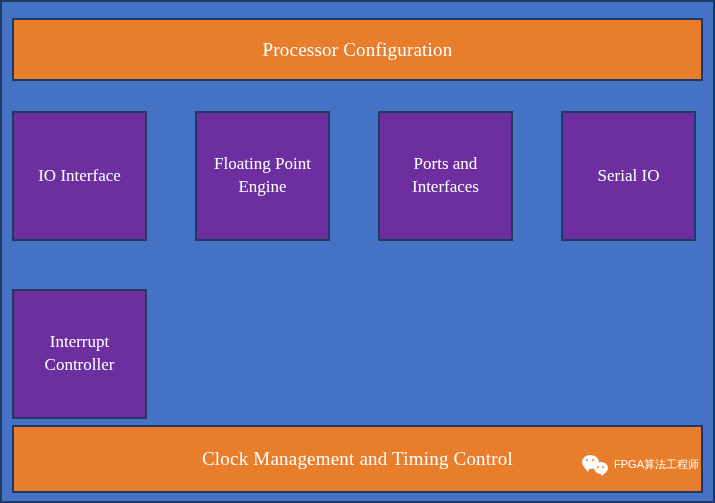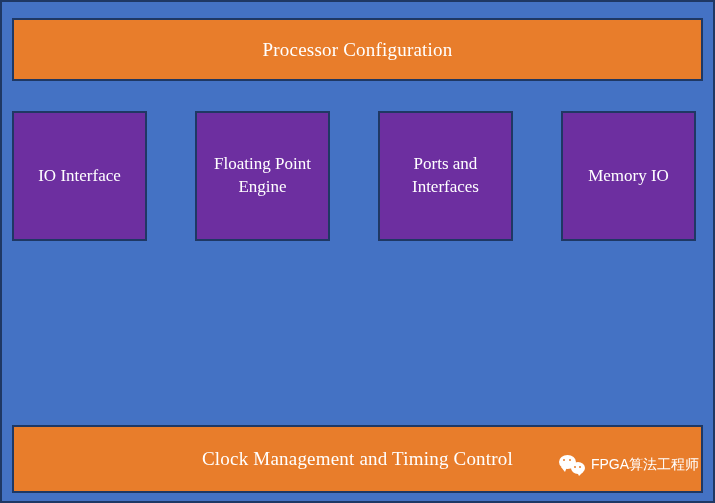--- a/index.html
+++ b/index.html
@@ -72,21 +72,21 @@
   
   #watermark {
     position: absolute;
     right: 14px;
     top: 452px;
     display: flex;
     align-items: center;
     gap: 6px;
     color: #FFFFFF;
     font-family: "Liberation Sans", "DejaVu Sans", sans-serif;
-    font-size: 14px;
+    font-size: 11px;
     line-height: 1;
     pointer-events: auto;
   }
   #wechat-icon {
     width: 26px;
     height: 20px;
     position: relative;
     flex: none;
   }
   #wechat-icon .bub {
@@ -156,21 +156,25 @@
     </div>
     <div class="block">
       <span class="block-label">Floating Point
 Engine</span>
     </div>
     <div class="block">
       <span class="block-label">Ports and
 Interfaces</span>
     </div>
     <div class="block">
-      <span class="block-label">Memory IO</span>
+      <span class="block-label">Serial IO</span>
+    </div>
+    <div class="block">
+      <span class="block-label">Interrupt
+Controller</span>
     </div>
   </div>
 
   <div class="bar" id="bar-bottom">
     <span class="block-label">Clock Management and Timing Control</span>
   </div>
 
   <div id="watermark">
     <span id="wechat-icon">
       <span class="bub big"></span>

